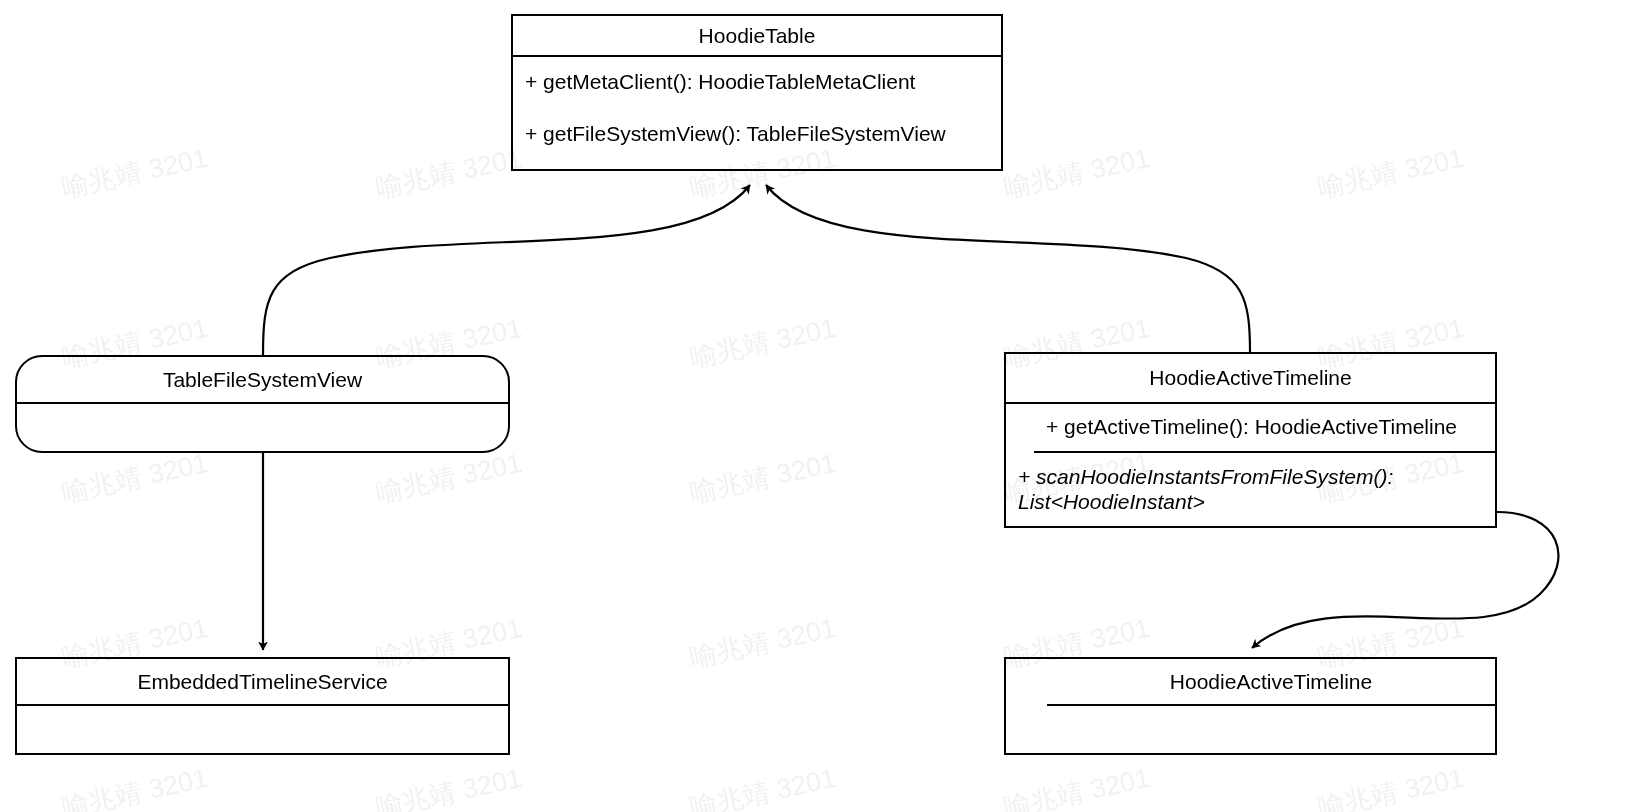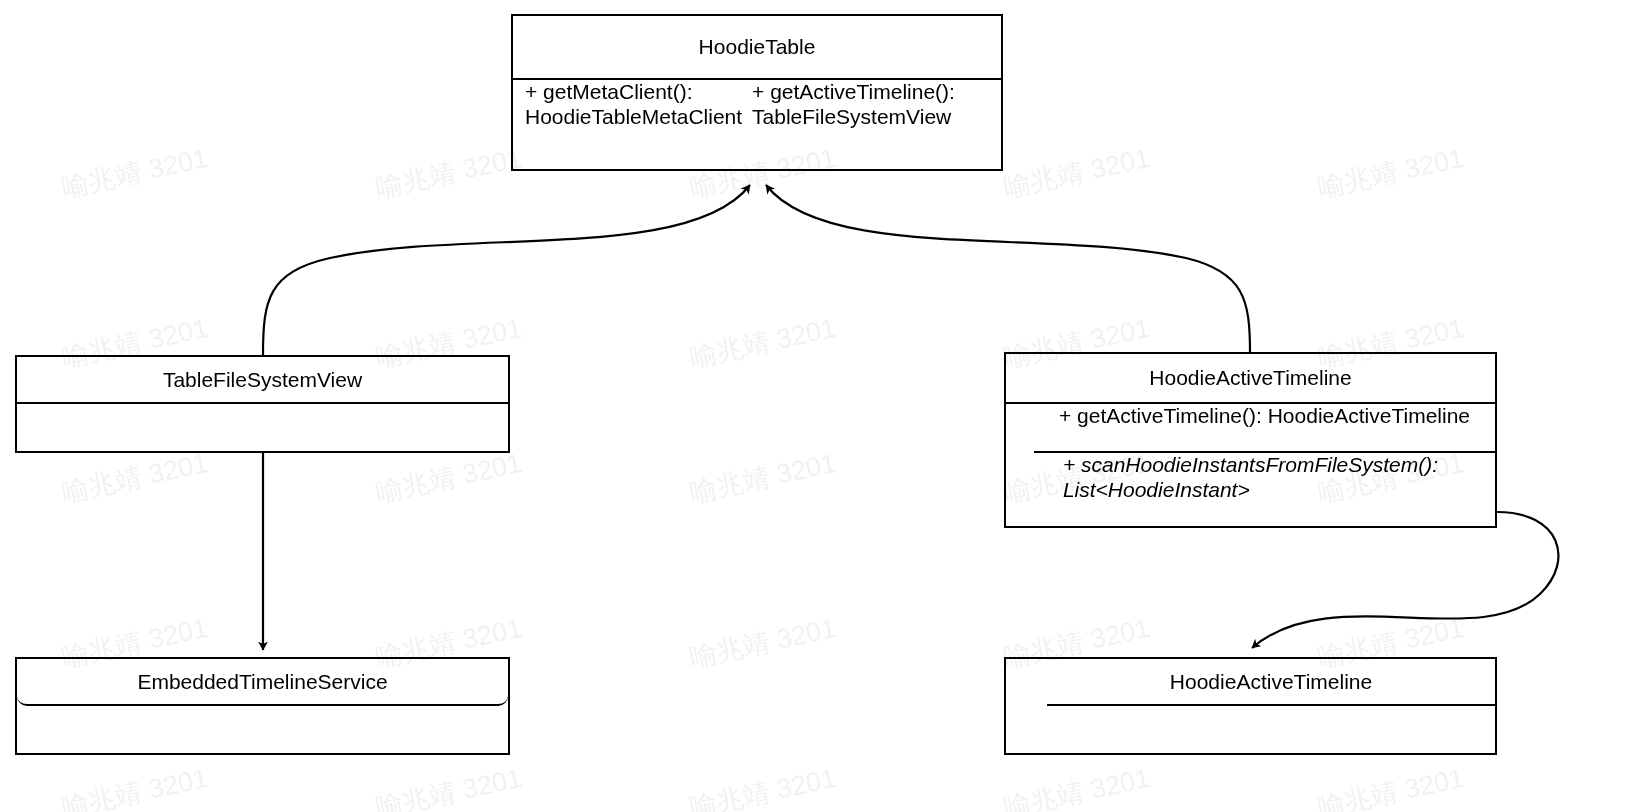--- a/index.html
+++ b/index.html
@@ -58,21 +58,21 @@
     align-items: center;
     justify-content: center;
     font-size: 21px;
     color: #000000;
     border-bottom: 2px solid #000000;
     white-space: nowrap;
   }
   .uml-compartment {
     box-sizing: border-box;
     display: flex;
-    flex-direction: row;
+    flex-direction: column;
     justify-content: center;
     padding: 0 12px;
     font-size: 21px;
     color: #000000;
     line-height: 1.18;
   }
   .uml-compartment.ruled { border-bottom: 2px solid #000000; }
   .uml-compartment.empty { padding: 0; }
   .uml-member {
     white-space: pre-wrap;
@@ -121,45 +121,45 @@
     <path d="M 263 355 C 263 300 268 272 330 258 C 470 228 690 262 750 185" fill="none" stroke="#000000" stroke-width="2.2" marker-end="url(#arrow-open)"></path>
 
     <path d="M 1250 352 C 1250 300 1244 272 1186 258 C 1046 228 826 262 766 185" fill="none" stroke="#000000" stroke-width="2.2" marker-end="url(#arrow-open)"></path>
 
     <path d="M 263 453 L 263 650" fill="none" stroke="#000000" stroke-width="2.2" marker-end="url(#arrow-open)"></path>
 
     <path d="M 1497 512 C 1560 512 1575 560 1540 594 C 1480 652 1330 580 1252 648" fill="none" stroke="#000000" stroke-width="2.2" marker-end="url(#arrow-open)"></path>
   </svg>
 
   <div class="uml-class" style="left:511px; top:14px; width:492px; height:157px;">
-    <div class="uml-header" style="height:64px;">HoodieTable</div>
+    <div class="uml-header" style="height:41px;">HoodieTable</div>
     <div class="uml-compartment" style="height:103px; justify-content:space-around;">
       <div class="uml-member">+ getMetaClient(): HoodieTableMetaClient</div>
-      <div class="uml-member">+ getActiveTimeline(): TableFileSystemView</div>
+      <div class="uml-member">+ getFileSystemView(): TableFileSystemView</div>
     </div>
   </div>
 
-  <div class="uml-class" style="left:15px; top:355px; width:495px; height:98px;">
+  <div class="uml-class" style="left:15px; top:355px; width:495px; height:98px;border-radius:27px;">
     <div class="uml-header" style="height:47px;">TableFileSystemView</div>
     <div class="uml-compartment empty" style="height:47px;"></div>
   </div>
 
   <div class="uml-class" style="left:1004px; top:352px; width:493px; height:176px;">
     <div class="uml-header" style="height:50px;">HoodieActiveTimeline</div>
     <div class="uml-compartment ruled" style="height:49px;margin-left:28px;">
       <div class="uml-member">+ getActiveTimeline(): HoodieActiveTimeline</div>
     </div>
     <div class="uml-compartment" style="height:73px;font-style:italic;">
       <div class="uml-member">+ scanHoodieInstantsFromFileSystem():
 List&lt;HoodieInstant&gt;</div>
     </div>
   </div>
 
   <div class="uml-class" style="left:15px; top:657px; width:495px; height:98px;">
-    <div class="uml-header" style="height:47px;border-radius:10px;">EmbeddedTimelineService</div>
+    <div class="uml-header" style="height:47px;">EmbeddedTimelineService</div>
     <div class="uml-compartment empty" style="height:47px;"></div>
   </div>
 
   <div class="uml-class" style="left:1004px; top:657px; width:493px; height:98px;padding-left:41px;">
     <div class="uml-header" style="height:47px;">HoodieActiveTimeline</div>
     <div class="uml-compartment empty" style="height:47px;"></div>
   </div>
 
 </div>
 

